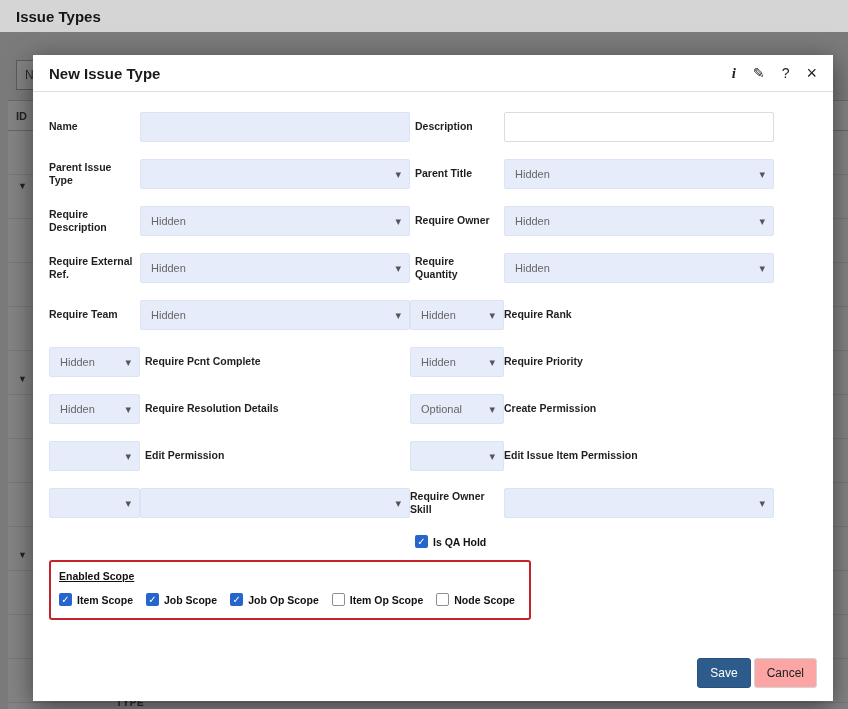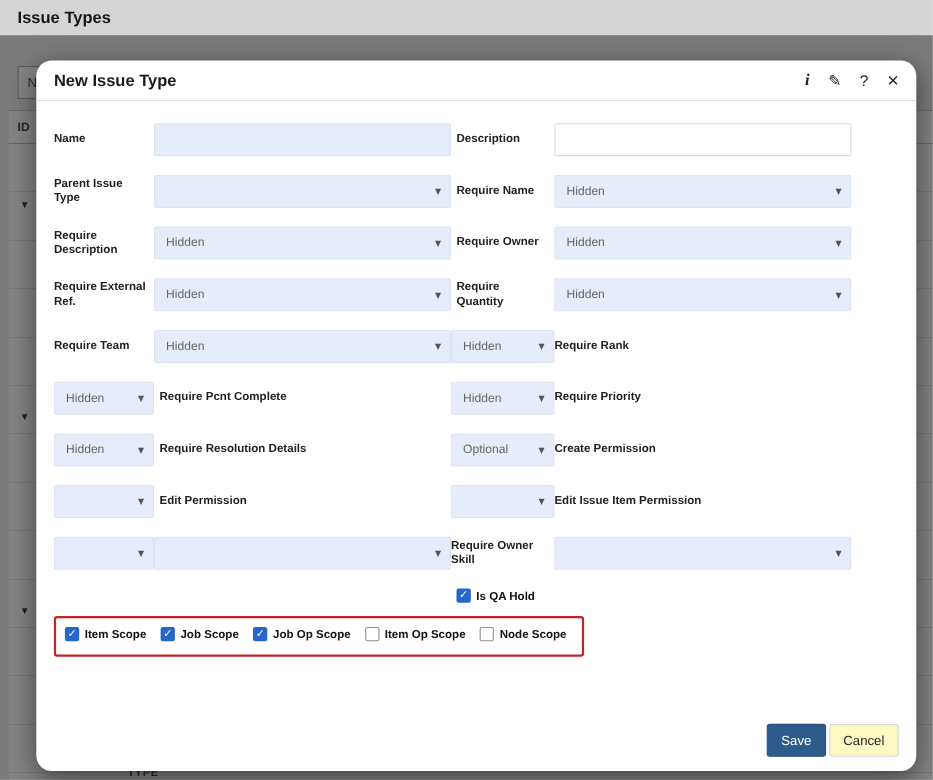--- a/index.html
+++ b/index.html
@@ -44,21 +44,21 @@
 
   
   .overlay {
     position: absolute; left: 0; right: 0; top: 32px; bottom: 0;
     background: rgba(20,20,20,0.52); z-index: 10;
   }
 
   
   .modal {
     position: absolute; left: 33px; top: 55px; width: 800px; height: 646px;
-    background: #fff; z-index: 20; border-radius: 14px;
+    background: #fff; z-index: 20; border-radius: 0;
     box-shadow: 0 6px 24px rgba(0,0,0,0.5);
     display: flex; flex-direction: column;
   }
   .modal-titlebar {
     height: 37px; flex: 0 0 37px; display: flex; align-items: center;
     padding: 0 16px; border-bottom: 1px solid #dedede;
   }
   .modal-title { font-size: 15px; font-weight: bold; color: #1a1a1a; }
   .titlebar-icons { margin-left: auto; display: flex; align-items: center; gap: 17px; }
   .tb-icon { font-size: 14px; color: #222; cursor: pointer; line-height: 1; }
@@ -121,21 +121,21 @@
   .modal-footer {
     flex: 0 0 auto; display: flex; justify-content: flex-end; gap: 3px;
     padding: 0 16px 13px 16px;
     margin-left: 11px;
   }
   .btn {
     height: 30px; padding: 0 12px; font-size: 12px; border-radius: 3px;
     cursor: pointer; font-family: "Liberation Sans", "DejaVu Sans", sans-serif;
   }
   .btn-save { background: #2d5c8c; border: 1px solid #27527e; color: #fff; }
-  .btn-cancel { background: #fef9c3; border: 1px solid #d5d5d5; color: #222; }
+  .btn-cancel { background: #fca5a5; border: 1px solid #d5d5d5; color: #222; }
 </style>
 </head>
 <body>
 
 <div class="bg-header">
   <span class="bg-title">Issue Types</span>
 </div>
 
 <div class="bg-filter">
   <span>N</span>
@@ -171,21 +171,21 @@
     <div class="form-grid" id="form-grid">
         <div class="field-label">Name</div>
         <input class="text-input lavender" style="">
         <div class="field-label right-label">Description</div>
         <input class="text-input white" style="">
         <div class="field-label">Parent Issue Type</div>
         <div class="select">
           <span class="select-value"></span>
           <span class="select-arrow">▾</span>
         </div>
-        <div class="field-label right-label">Require Name</div>
+        <div class="field-label right-label">Parent Title</div>
         <div class="select">
           <span class="select-value">Hidden</span>
           <span class="select-arrow">▾</span>
         </div>
         <div class="field-label">Require Description</div>
         <div class="select">
           <span class="select-value">Hidden</span>
           <span class="select-arrow">▾</span>
         </div>
         <div class="field-label right-label">Require Owner</div>
@@ -256,20 +256,21 @@
           <span class="select-value"></span>
           <span class="select-arrow">▾</span>
         </div>
         <div class="checkbox-field right-side">
           <span class="checkbox checked">✓</span>
           <span class="cb-label">Is QA Hold</span>
         </div>
       </div>
 
     <div class="scope-box">
+      <div class="scope-heading">Enabled Scope</div>
       <div class="scope-options" id="scope-options">
           <div class="checkbox-field">
             <span class="checkbox checked">✓</span>
             <span class="cb-label">Item Scope</span>
           </div>
           <div class="checkbox-field">
             <span class="checkbox checked">✓</span>
             <span class="cb-label">Job Scope</span>
           </div>
           <div class="checkbox-field">

